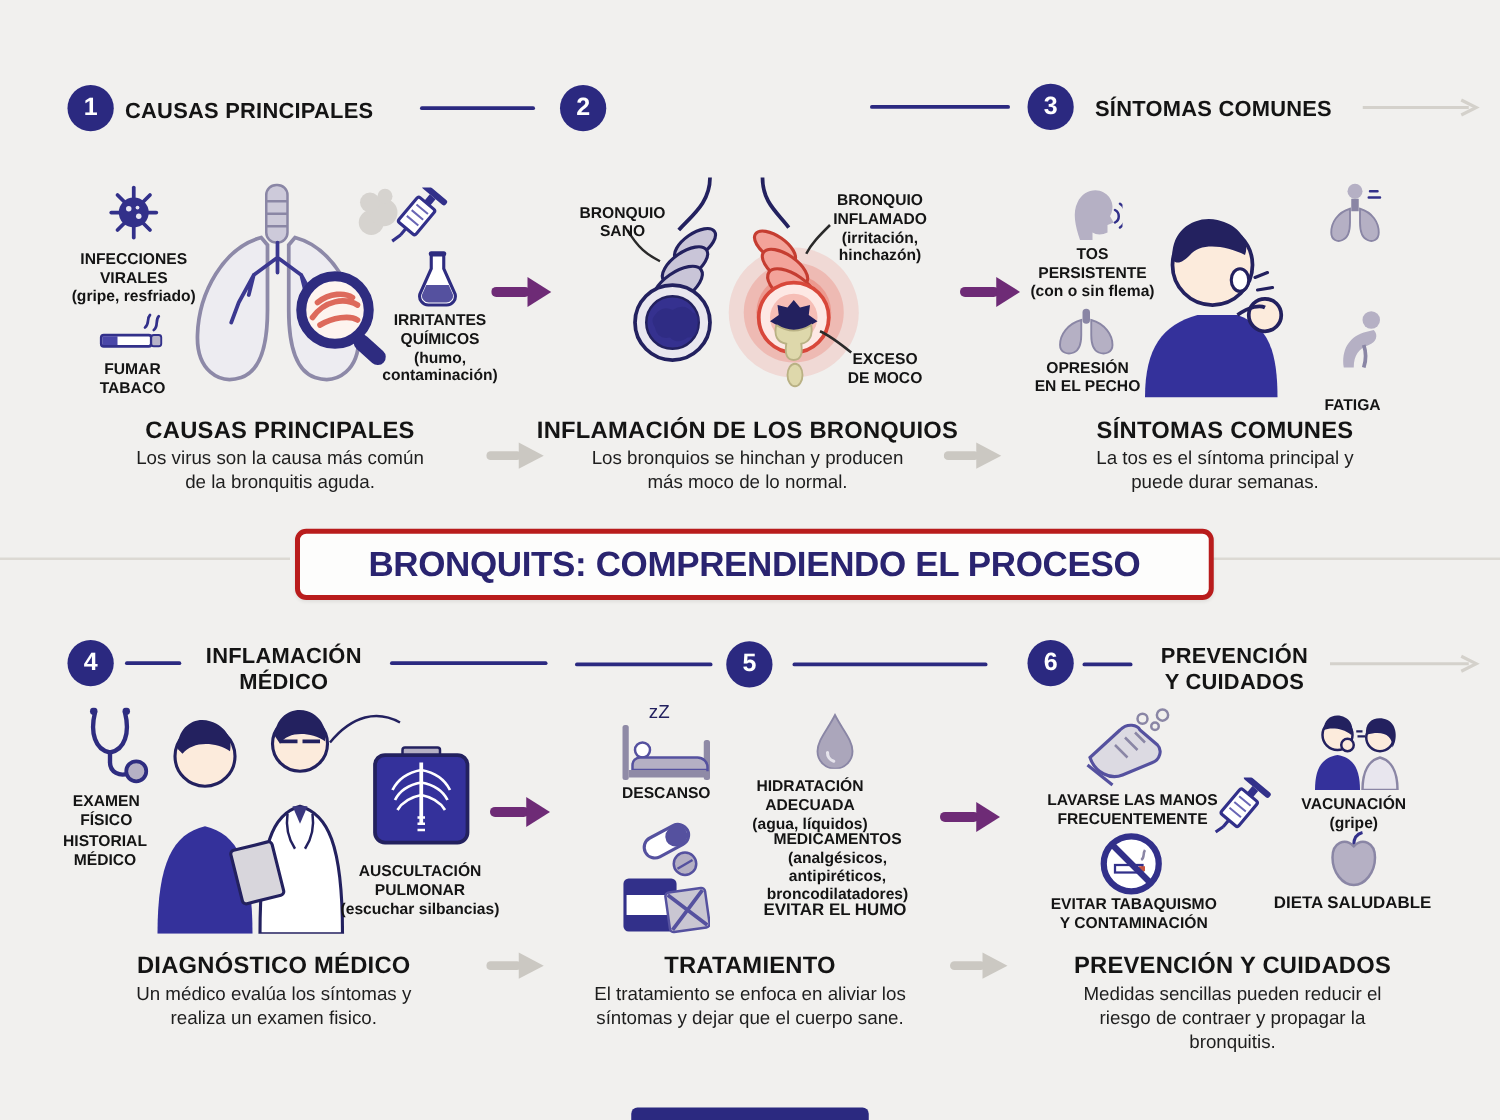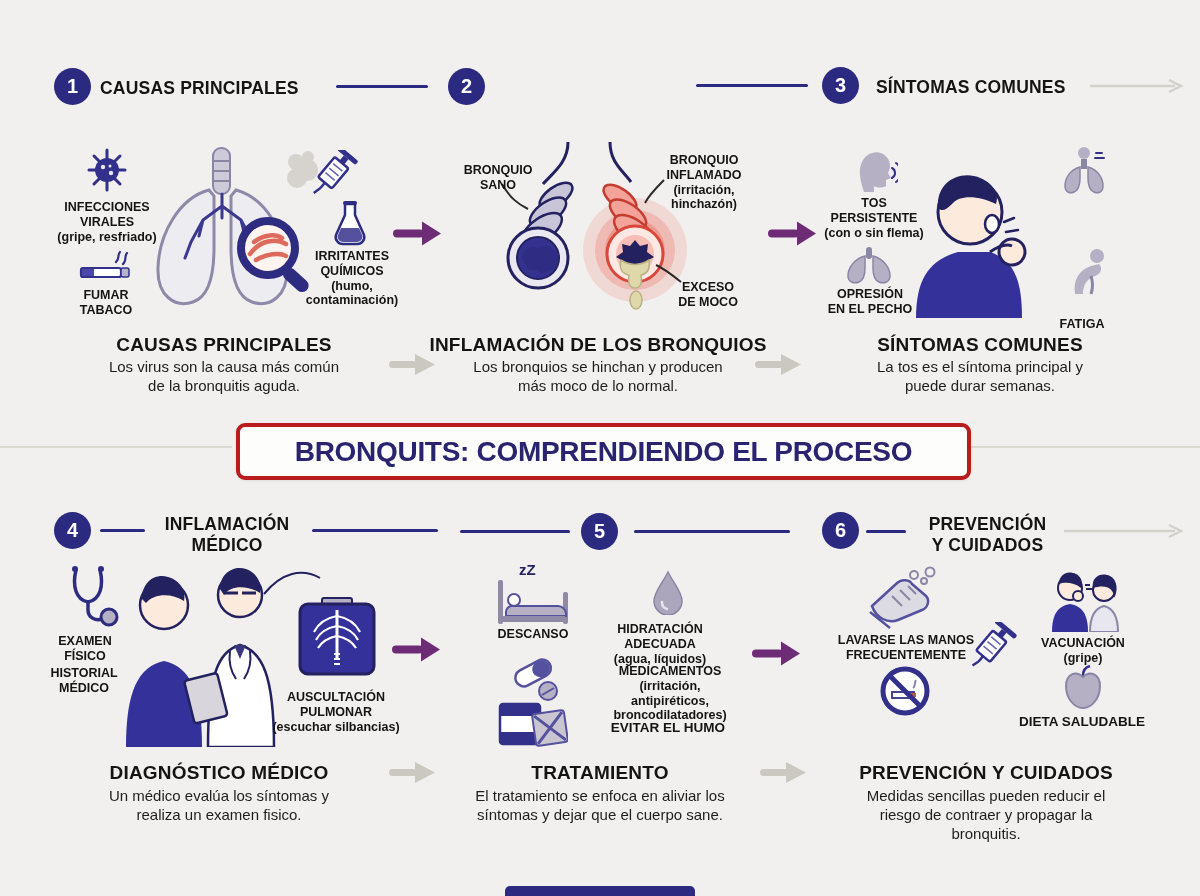--- a/index.html
+++ b/index.html
@@ -33,21 +33,21 @@
   }
   .navyline{position:absolute;height:2.5px;background:#2b2980;border-radius:2px;}
   .grayline{position:absolute;height:2px;background:#dcd9d3;}
   .banner{
     position:absolute;left:236px;top:423px;width:727px;height:49px;
     background:#fdfdfc;border:4px solid #b91c1c;border-radius:9px;
     box-shadow:0 1px 3px rgba(0,0,0,.07);
     display:flex;align-items:center;justify-content:center;
     font-weight:bold;font-size:28px;color:#2a2470;letter-spacing:-.3px;
   }
-  .zz{position:absolute;font-weight:bold;font-size:15px;color:#23215f;}
+  .zz{position:absolute;font-weight:normal;font-size:15px;color:#23215f;}
   .bottombar{position:absolute;left:505px;top:886px;width:190px;height:10px;background:#2b2980;border-radius:5px 5px 0 0;}
   svg{display:block;}
 </style>
 </head>
 <body>
 
 <div class="canvas">
 
   <div class="layer">
     <div class="num" style="left:54px;top:68px">1</div>
@@ -332,21 +332,21 @@
       </svg>
     </div>
     <div class="lbl" style="left:473px;top:627px;width:120px">DESCANSO</div>
 
     <div class="abs" style="left:652px;top:570px">
       <svg width="32" height="45" viewBox="0 0 32 45">
         <path d="M16 2 C22 14 30 22 30 31 a14 14 0 0 1 -28 0 C2 22 10 14 16 2 Z" fill="#aba6bb" stroke="#8a86a5" stroke-width="1.5"></path>
         <path d="M10 32 a7 7 0 0 0 5 7" stroke="#e6e4ec" stroke-width="2.5" fill="none" stroke-linecap="round"></path>
       </svg>
     </div>
-    <div class="lbl" style="left:580px;top:622px;width:160px">HIDRATACIÓN
+    <div class="lbl" style="left:568px;top:622px;width:160px">HIDRATACIÓN
 ADECUADA
 (agua, líquidos)</div>
 
     <div class="abs" style="left:508px;top:655px">
       <svg width="52" height="50" viewBox="0 0 52 50">
         <g transform="rotate(-28 24 18)">
           <rect x="6" y="10" width="38" height="17" rx="8.5" fill="#fff" stroke="#55519f" stroke-width="2.5"></rect>
           <rect x="25" y="10.5" width="18" height="16" rx="8" fill="#55519f"></rect>
         </g>
         <circle cx="40" cy="36" r="9" fill="#b5b0c4" stroke="#55519f" stroke-width="2"></circle>
@@ -358,21 +358,21 @@
         <rect x="2" y="4" width="40" height="40" rx="3" fill="#fff" stroke="#32308a" stroke-width="2.5"></rect>
         <rect x="2" y="4" width="40" height="12" fill="#32308a"></rect>
         <rect x="2" y="32" width="40" height="12" fill="#32308a"></rect>
         <g transform="rotate(-8 52 28)">
           <rect x="36" y="12" width="32" height="32" rx="3" fill="#c9c6d2" stroke="#55519f" stroke-width="2"></rect>
           <path d="M38 14 L66 42 M66 14 L38 42" stroke="#55519f" stroke-width="3"></path>
         </g>
       </svg>
     </div>
     <div class="lbl" style="left:580px;top:664px;width:180px">MEDICAMENTOS
-(irritación,
+(analgésicos,
 antipiréticos,
 broncodilatadores)</div>
     <div class="lbl" style="left:583px;top:720px;width:170px;font-size:13.5px">EVITAR EL HUMO</div>
 
     <div class="ftitle" style="left:450px;top:762px;width:300px">TRATAMIENTO</div>
     <div class="fdesc" style="left:430px;top:786px;width:340px">El tratamiento se enfoca en aliviar los
 síntomas y dejar que el cuerpo sane.</div>
   </div>
 
   <div class="layer">
@@ -428,20 +428,22 @@
 
     <div class="abs" style="left:880px;top:664px">
       <svg width="50" height="54" viewBox="0 0 50 54">
         <circle cx="25" cy="27" r="22" fill="#fff" stroke="#32308a" stroke-width="5"></circle>
         <rect x="12" y="28" width="22" height="6" fill="#fff" stroke="#32308a" stroke-width="1.8"></rect>
         <rect x="31" y="29" width="5" height="4" fill="#c6533f"></rect>
         <path d="M33 24 c3 -2 1 -5 3 -8" stroke="#8a86a5" stroke-width="2" fill="none"></path>
         <path d="M10 12 L40 42" stroke="#32308a" stroke-width="5"></path>
       </svg>
     </div>
+    <div class="lbl" style="left:807px;top:716px;width:200px">EVITAR TABAQUISMO
+Y CONTAMINACIÓN</div>
 
     <div class="abs" style="left:1064px;top:664px">
       <svg width="38" height="46" viewBox="0 0 38 46">
         <path d="M19 12 C19 6 22 3 26 2" stroke="#32308a" stroke-width="2.5" fill="none"></path>
         <path d="M19 13 C12 6 2 10 2 22 C2 34 10 44 19 44 C28 44 36 34 36 22 C36 10 26 6 19 13 Z" fill="#b5b0c4" stroke="#8a86a5" stroke-width="2"></path>
       </svg>
     </div>
     <div class="lbl" style="left:1002px;top:714px;width:160px;font-size:13.5px">DIETA SALUDABLE</div>
 
     <div class="ftitle" style="left:826px;top:762px;width:320px">PREVENCIÓN Y CUIDADOS</div>

